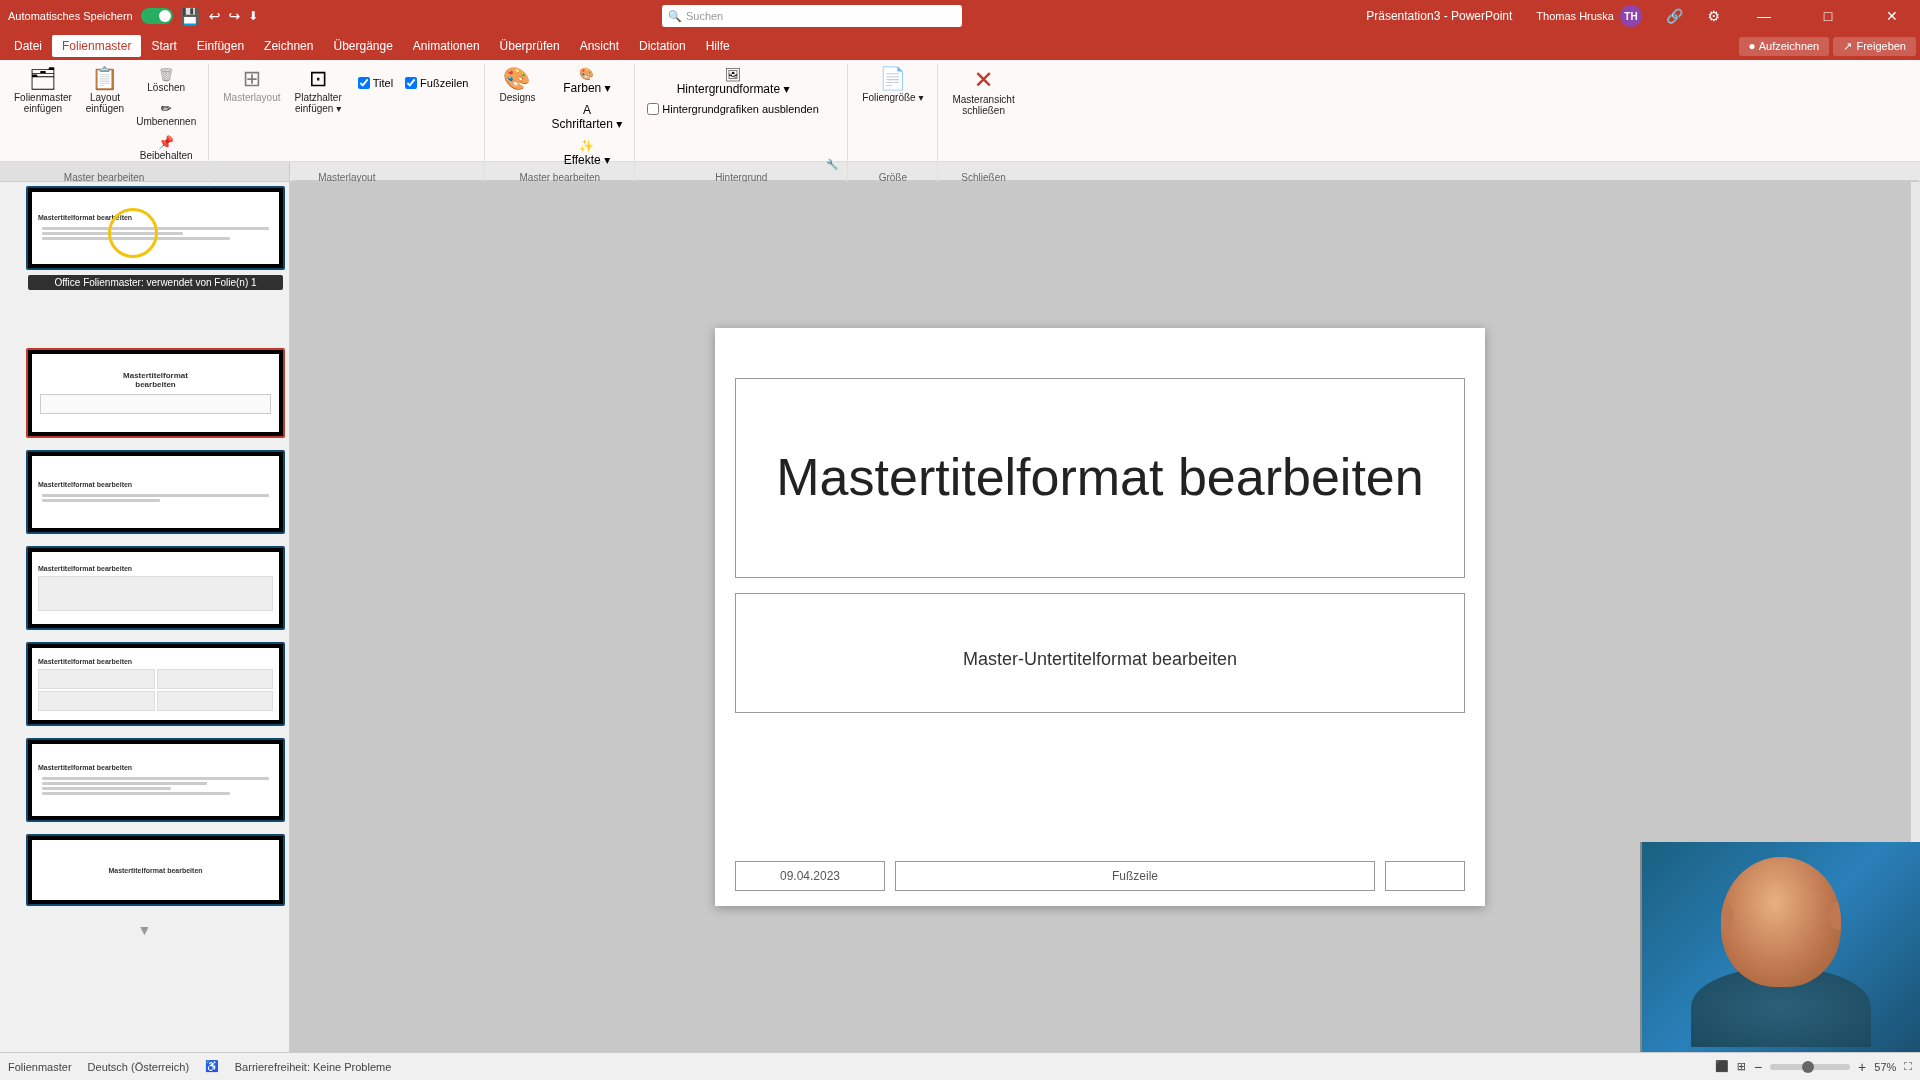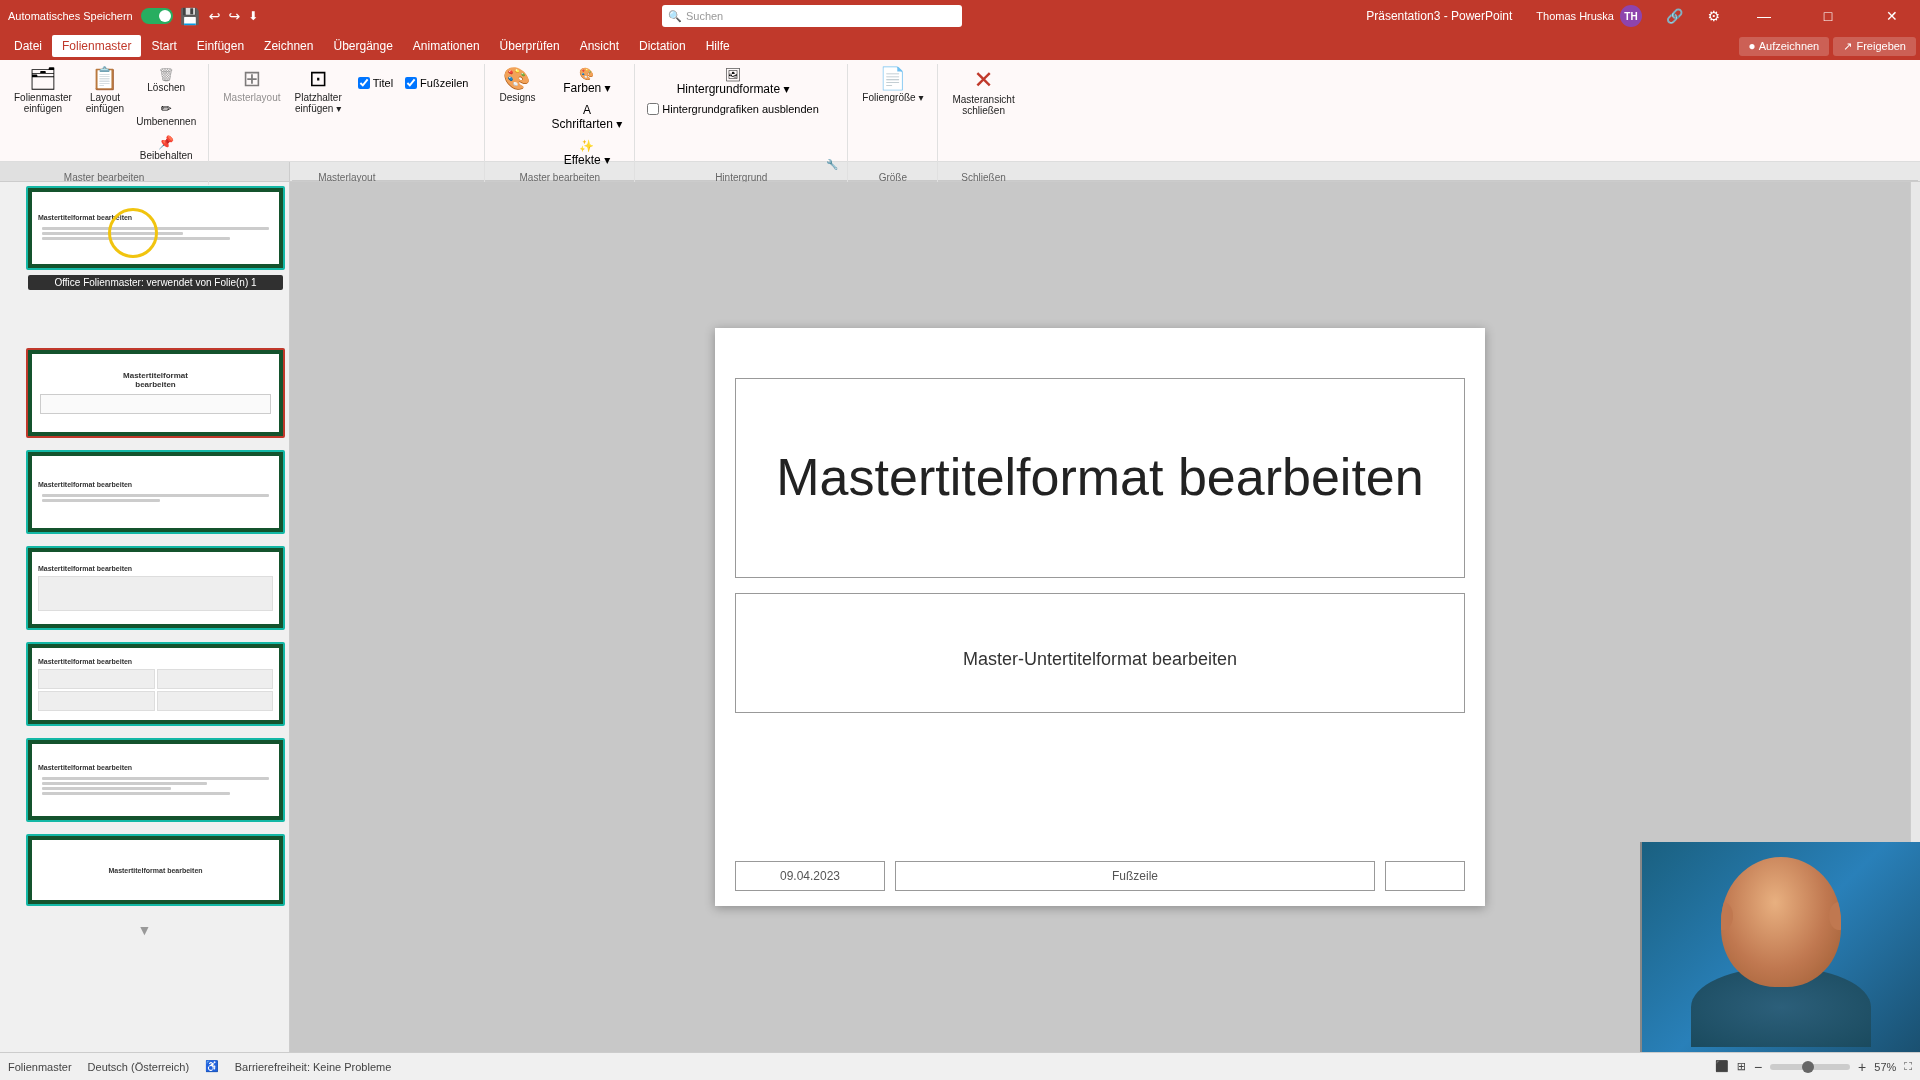--- a/index.html
+++ b/index.html
@@ -57,21 +57,21 @@
     #main { display: flex; height: calc(1080px - 32px - 28px - 102px - 20px - 28px); }
 
     
     #slide-panel { width: 290px; background: #f0f0f0; border-right: 1px solid #ccc; overflow-y: auto; padding: 4px; display: flex; flex-direction: column; gap: 4px; }
 
     
     #canvas-area { flex: 1; background: #c8c8c8; display: flex; align-items: center; justify-content: center; overflow: auto; position: relative; }
     #slide-canvas { width: 770px; height: 578px; background: white; box-shadow: 0 2px 10px rgba(0,0,0,0.3); position: relative; }
 
     
-    .slide-thumb { background: #14532d; border: 2px solid #14b8a6; border-radius: 2px; cursor: pointer; position: relative; padding: 4px; }
+    .slide-thumb { background: #000000; border: 2px solid #0c4a6e; border-radius: 2px; cursor: pointer; position: relative; padding: 4px; }
     .slide-thumb.active { border-color: #c0392b; }
     .slide-thumb-inner { width: 100%; background: white; min-height: 60px; display: flex; flex-direction: column; align-items: center; justify-content: center; overflow: hidden; }
 
     
     .slide-title-area { position: absolute; top: 50px; left: 20px; right: 20px; height: 200px; border: 1px solid #999; display: flex; align-items: center; justify-content: center; }
     .slide-title-text { font-size: 52px; font-weight: 300; color: #222; text-align: center; line-height: 1.1; }
     .slide-subtitle-area { position: absolute; top: 265px; left: 20px; right: 20px; height: 120px; border: 1px solid #999; display: flex; align-items: center; justify-content: center; padding-top: 12px; }
     .slide-subtitle-text { font-size: 18px; color: #333; }
     .slide-footer-area { position: absolute; bottom: 15px; left: 20px; right: 20px; display: flex; gap: 10px; align-items: center; }
     .slide-footer-box { border: 1px solid #999; height: 30px; display: flex; align-items: center; justify-content: center; font-size: 12px; color: #555; }

